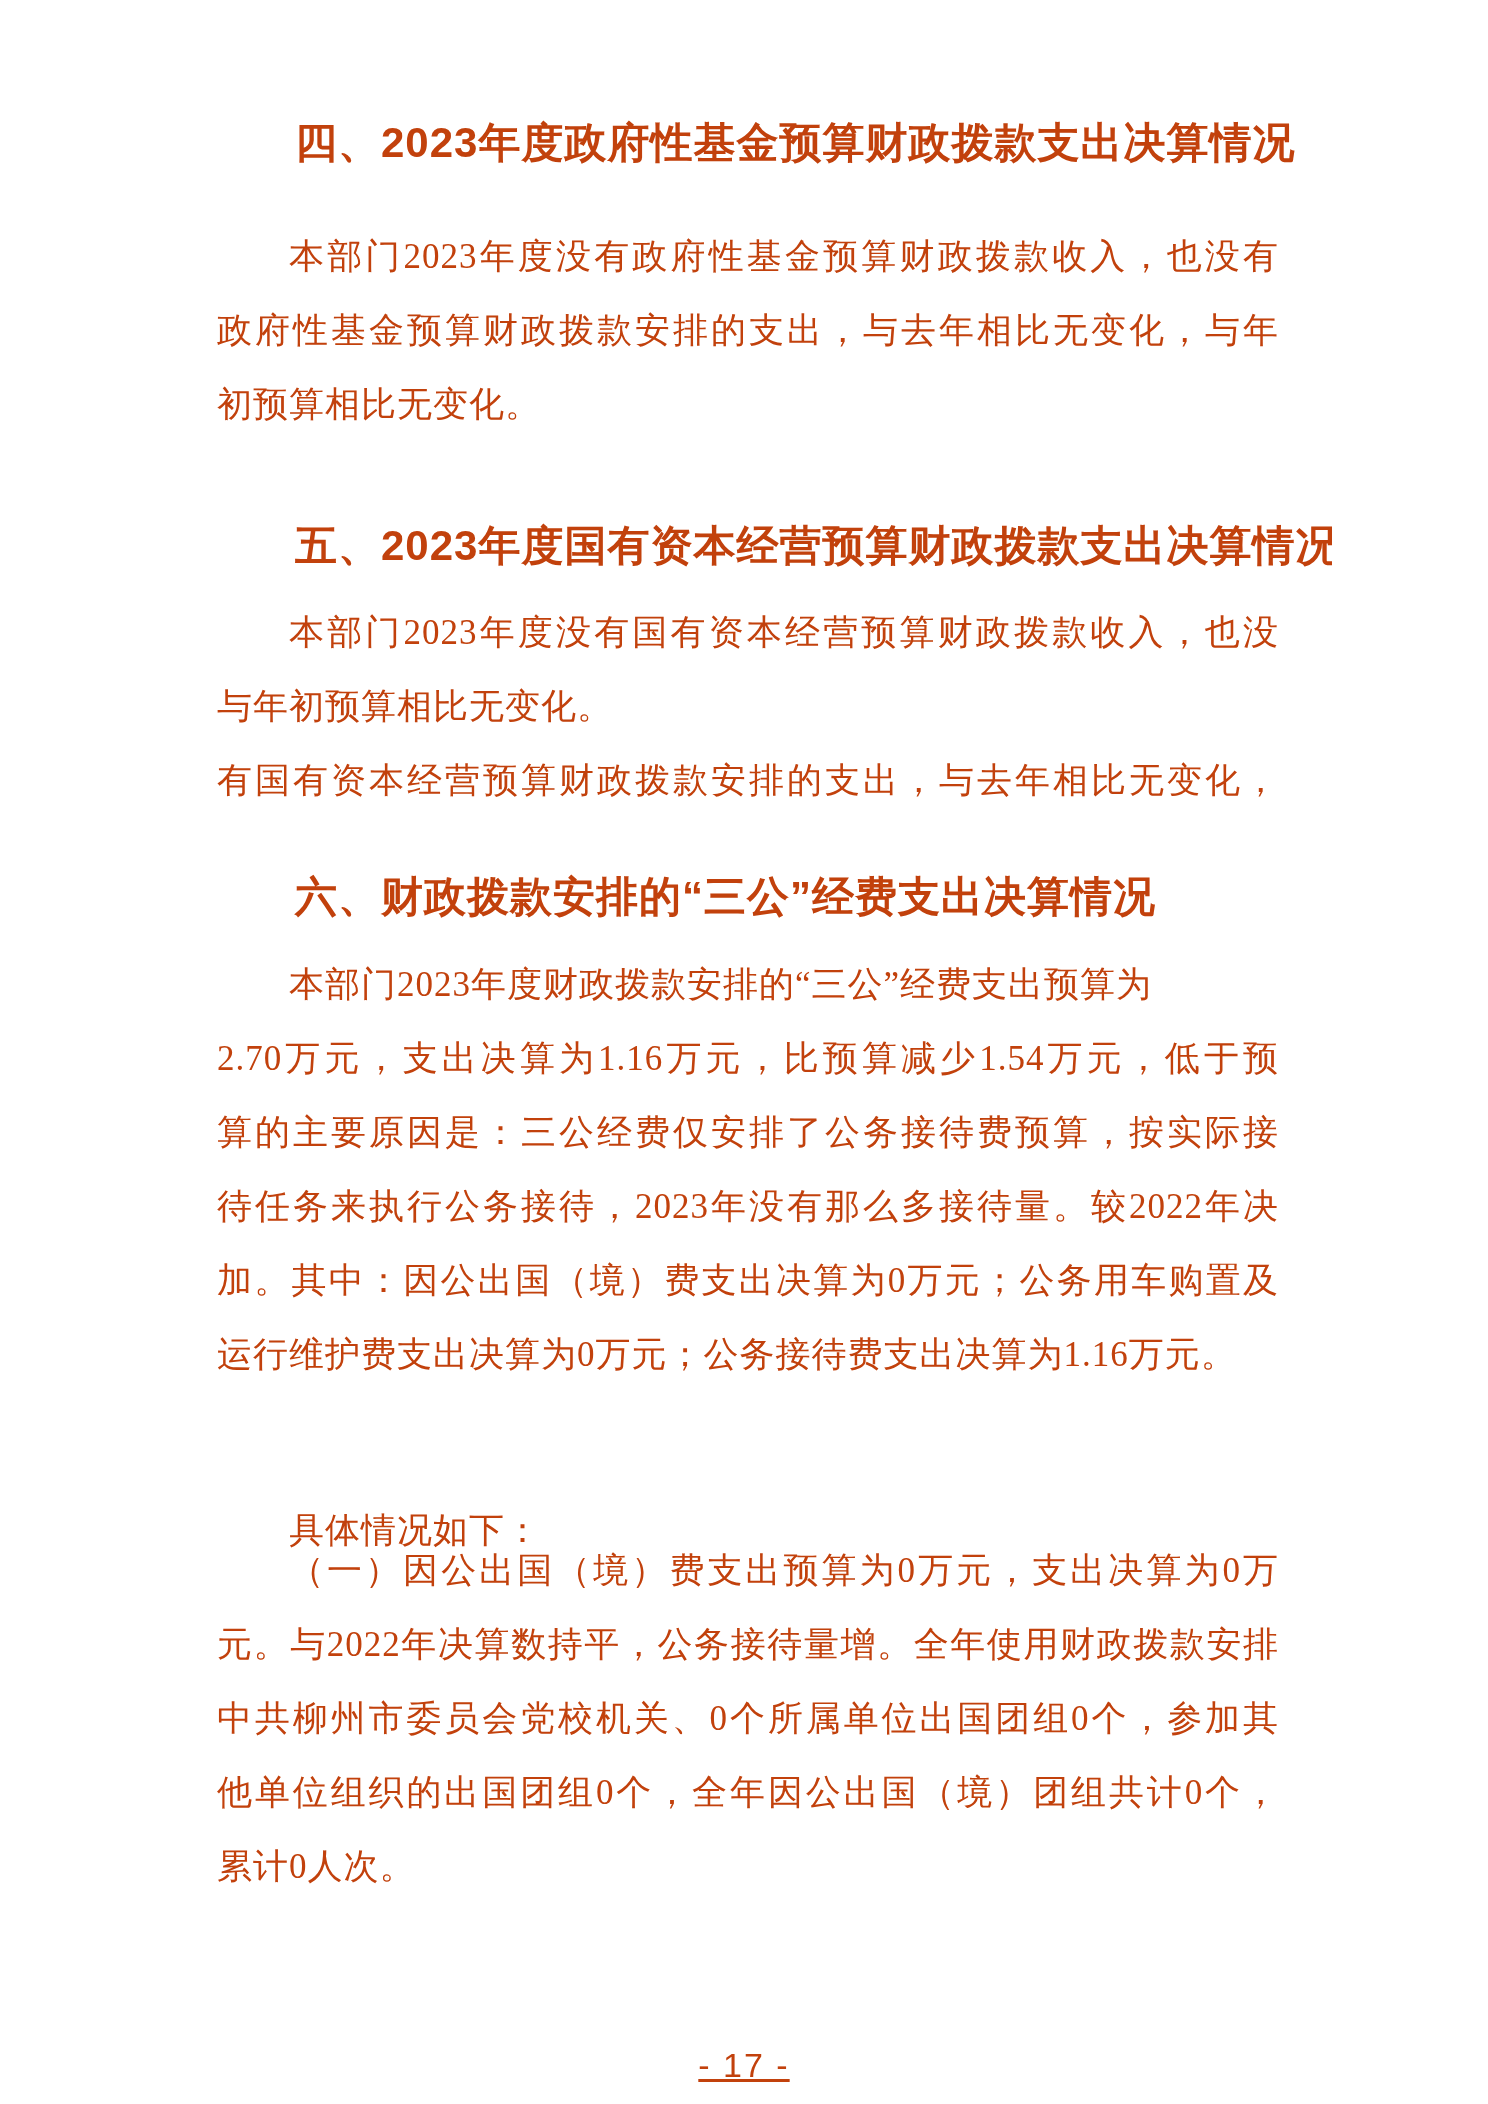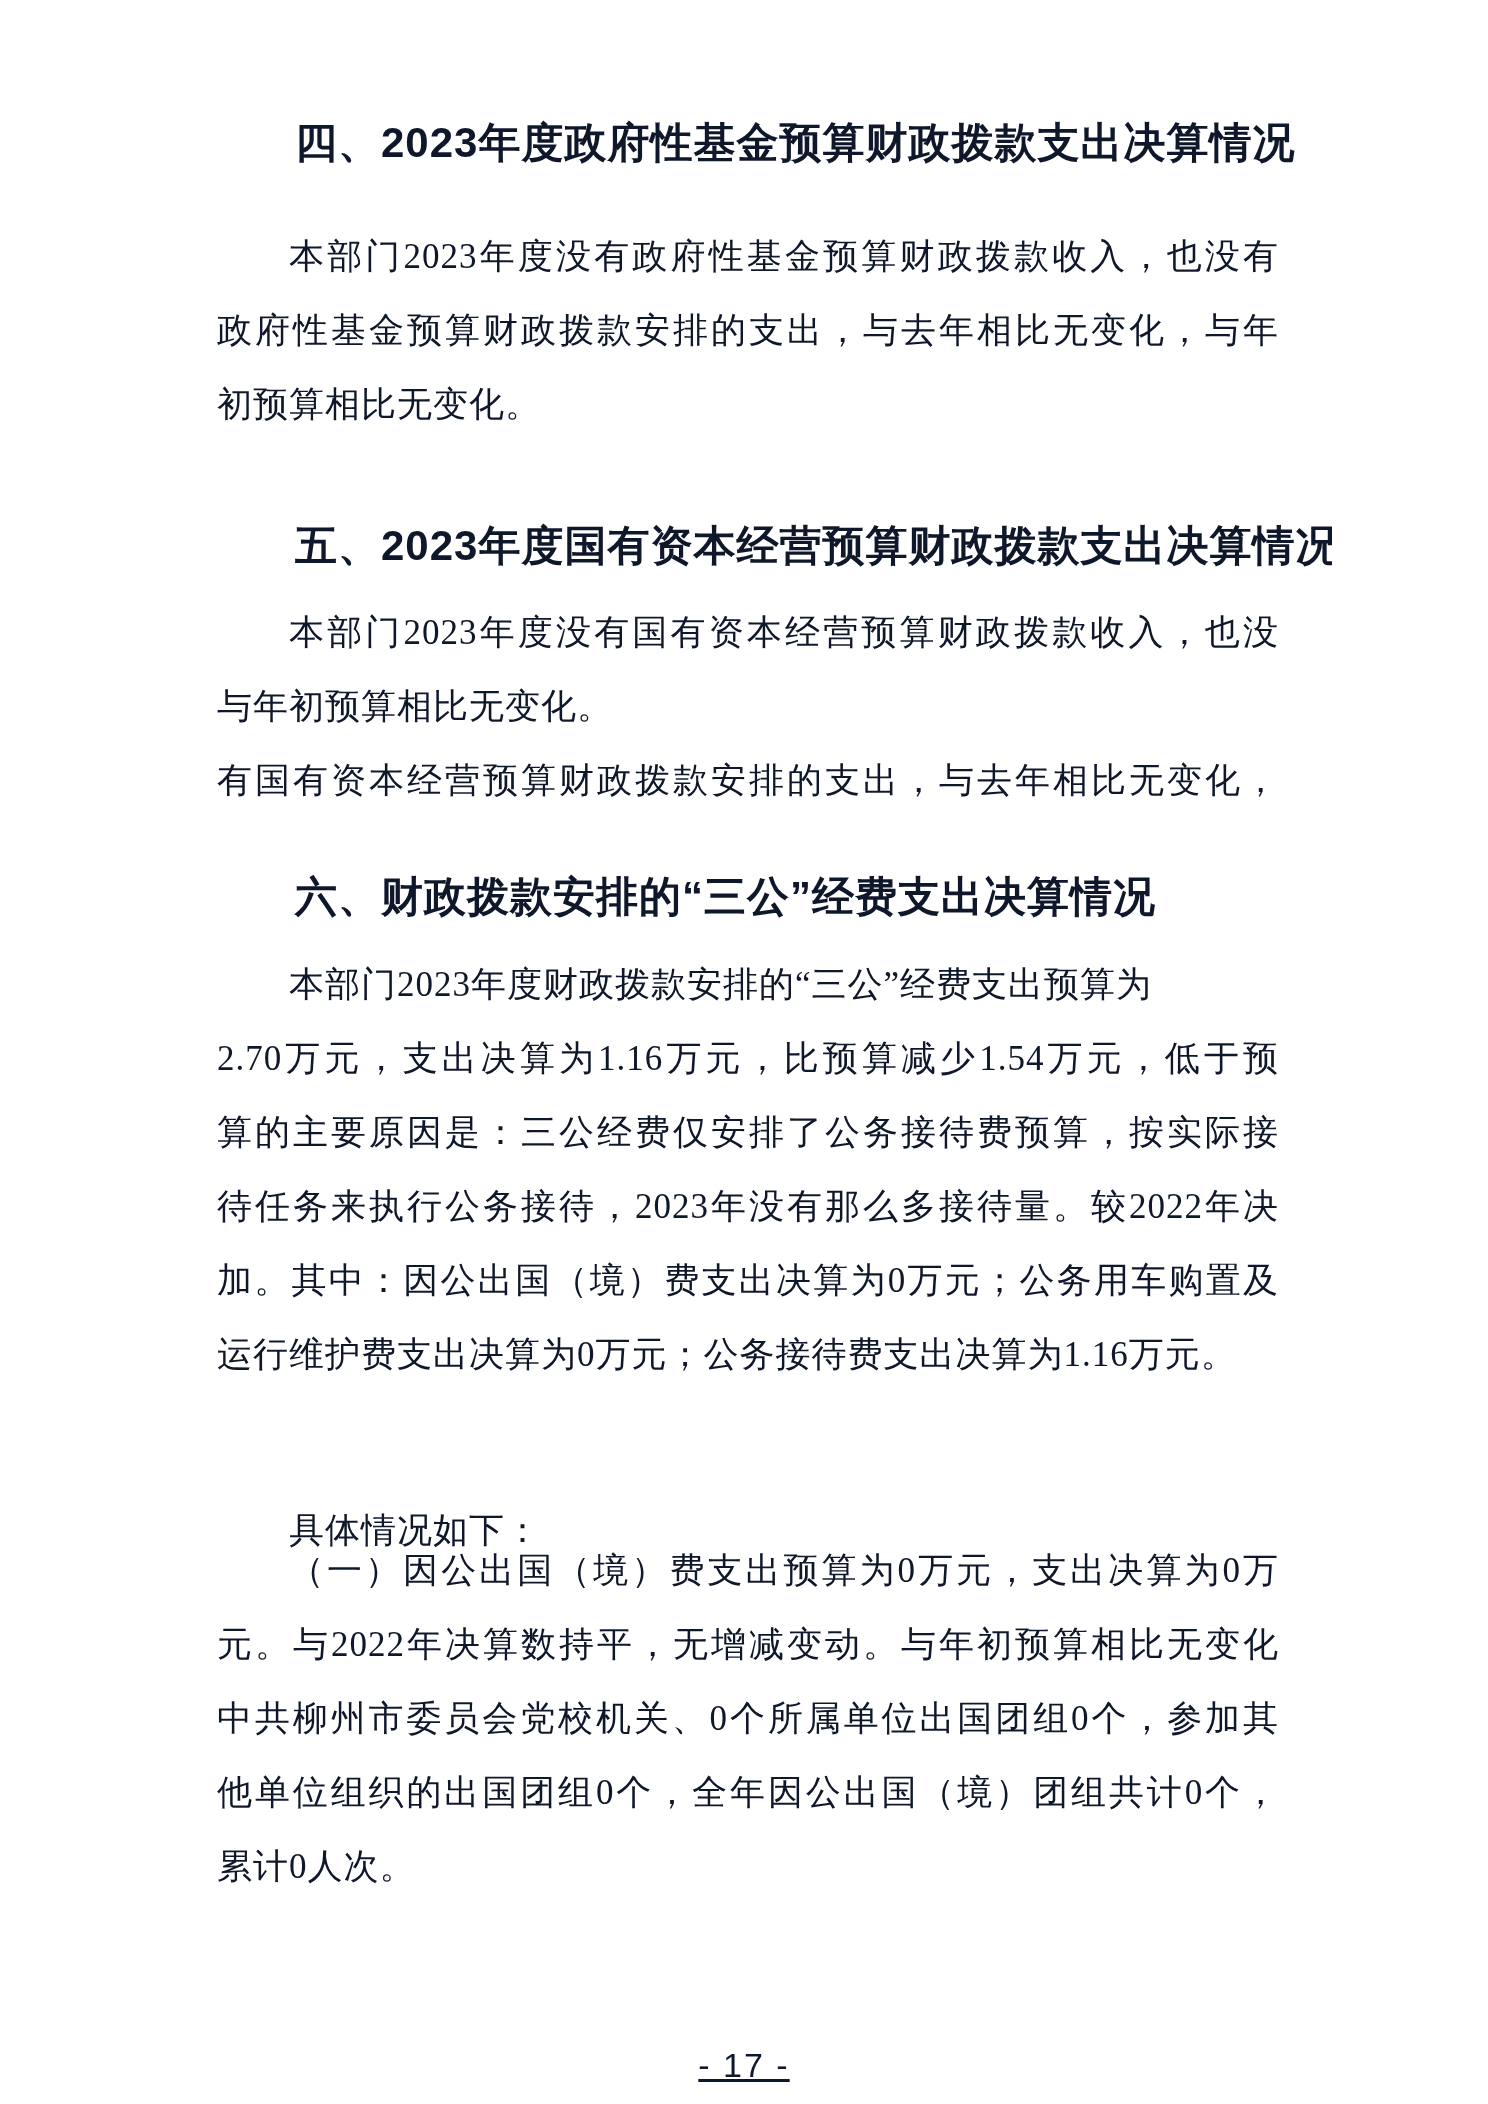--- a/index.html
+++ b/index.html
@@ -5,21 +5,21 @@
   html, body {
     margin: 0;
     padding: 0;
     background: #ffffff;
   }
   .page {
     position: relative;
     width: 1332px;
     height: 2104px;
     background: #ffffff;
-    color: #0f172a;
+    color: #c2410c;
     font-family: "Liberation Sans", sans-serif;
     overflow: hidden;
   }
   .block {
     position: absolute;
     left: 217px;
     width: 1062px;
   }
   .heading {
     font-size: 42px;
@@ -86,21 +86,21 @@
     <div class="line j">加。其中：因公出国（境）费支出决算为0万元；公务用车购置及</div>
     <div class="line">运行维护费支出决算为0万元；公务接待费支出决算为1.16万元。</div>
   </div>
 
   <div class="block" style="top:1494px">
     <div class="line ind">具体情况如下：</div>
   </div>
 
   <div class="block" style="top:1534px">
     <div class="line j ind">（一）因公出国（境）费支出预算为0万元，支出决算为0万</div>
-    <div class="line j">元。与2022年决算数持平，无增减变动。与年初预算相比无变化</div>
+    <div class="line j">元。与2022年决算数持平，公务接待量增。全年使用财政拨款安排</div>
     <div class="line j">中共柳州市委员会党校机关、0个所属单位出国团组0个，参加其</div>
     <div class="line j">他单位组织的出国团组0个，全年因公出国（境）团组共计0个，</div>
     <div class="line">累计0人次。</div>
   </div>
 
   <div class="footer">- 17 -</div>
 
 </div>
 
 </body></html>

